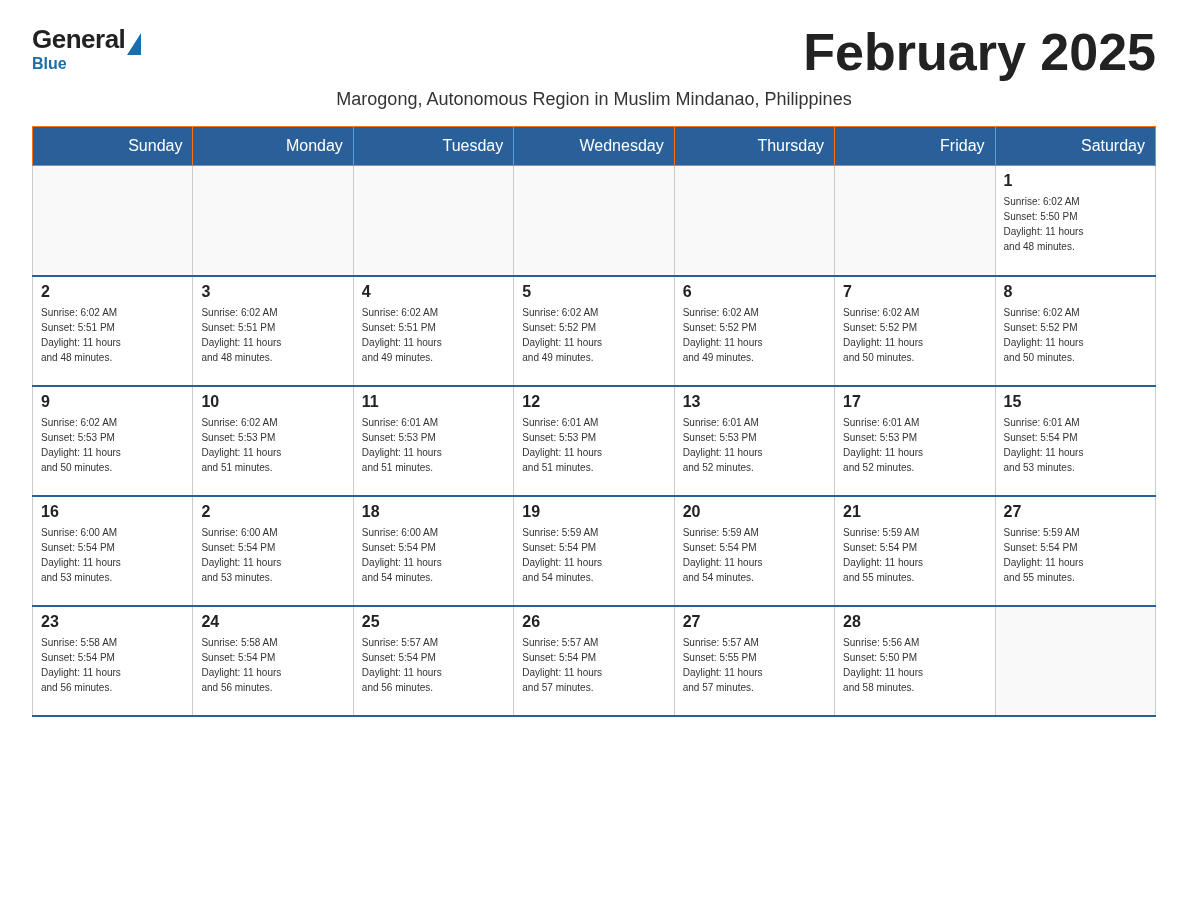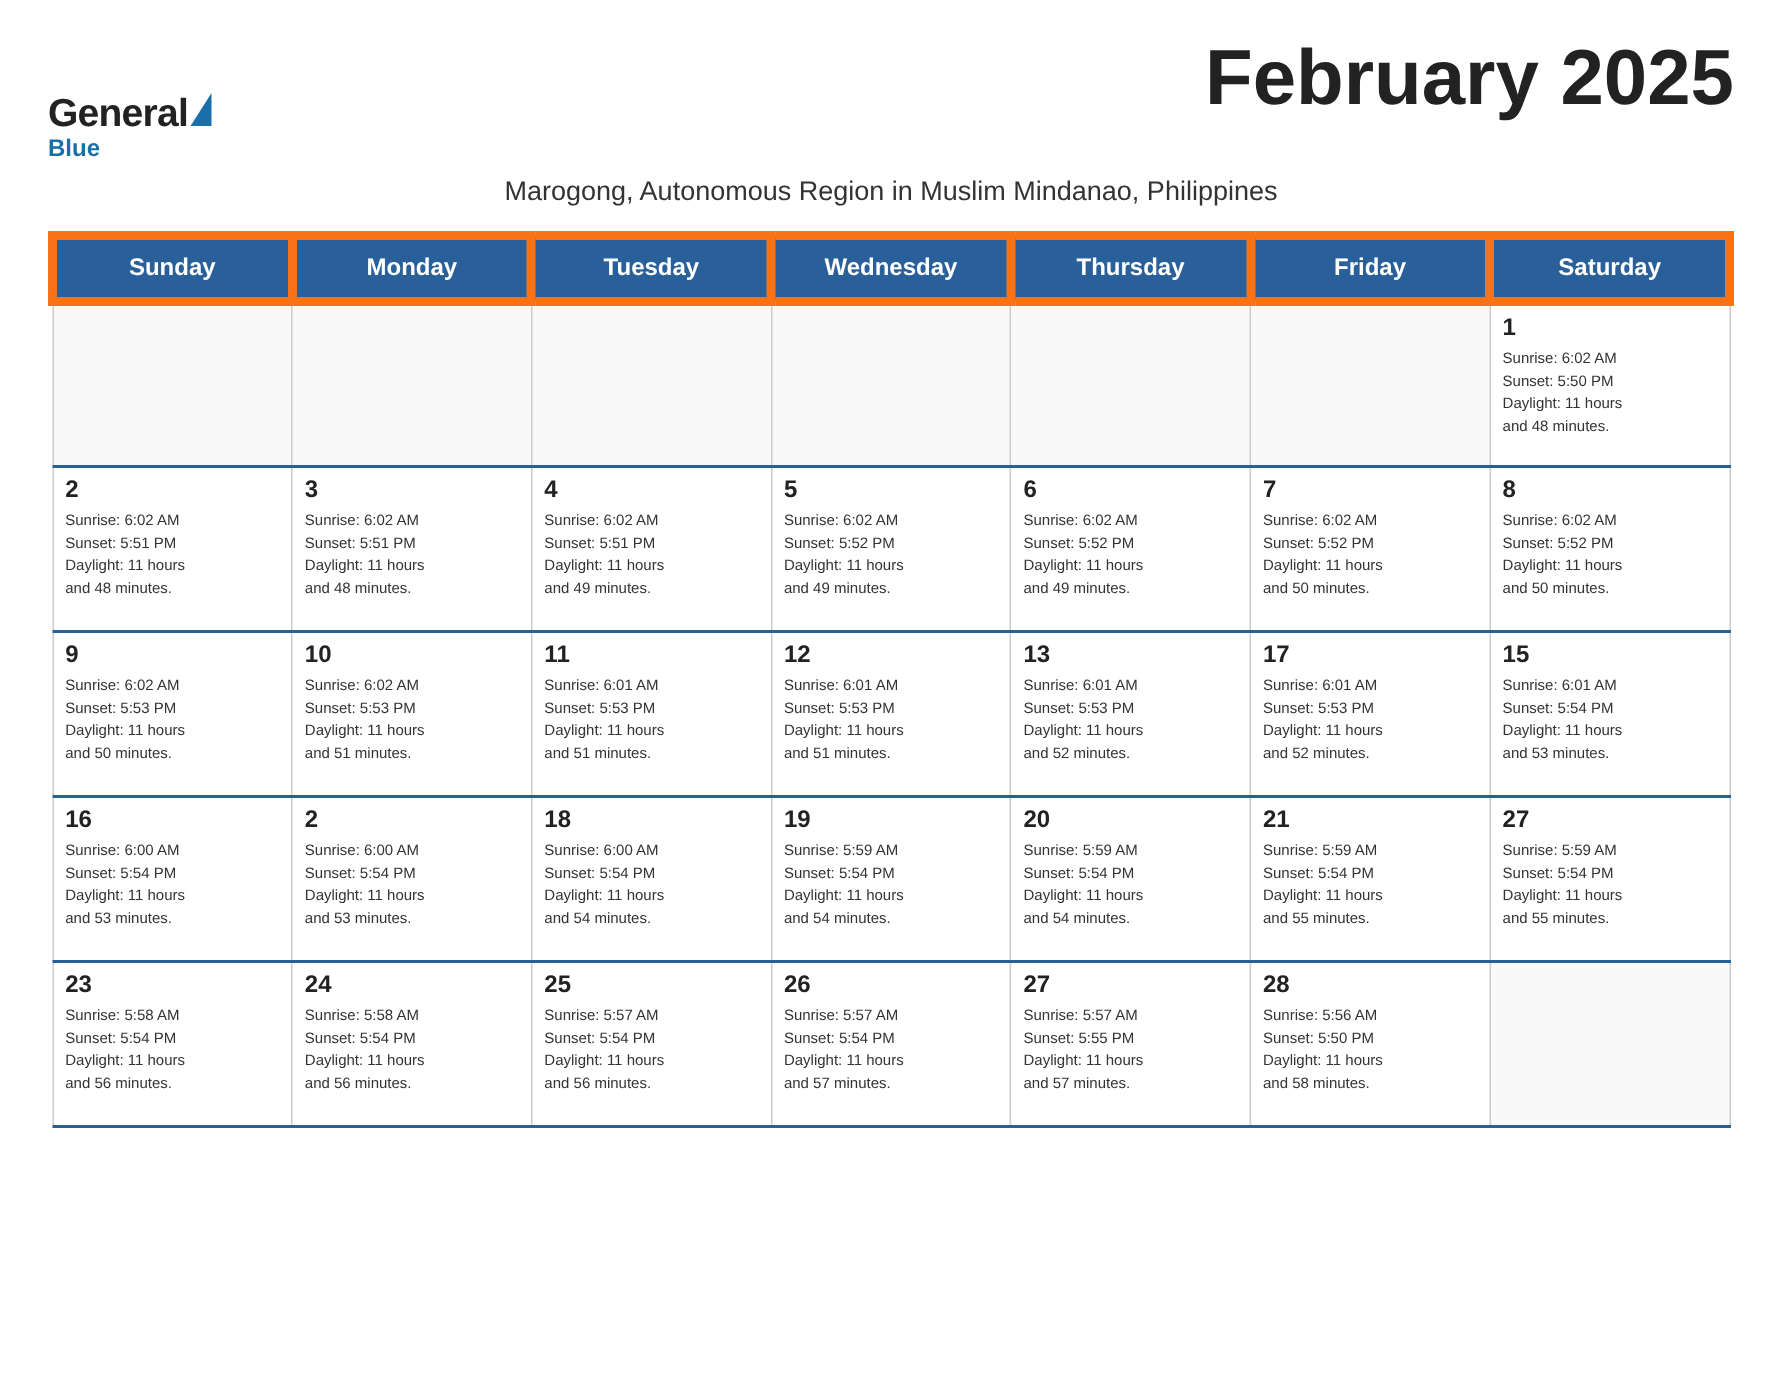--- a/index.html
+++ b/index.html
@@ -16,22 +16,21 @@
       align-items: flex-start;
       margin-bottom: 8px;
     }
     .logo {
       display: flex;
       flex-direction: column;
       align-items: flex-start;
     }
     .logo-top {
       display: flex;
-      align-items: flex-start;
-      margin-top: 36px;
+      align-items: flex-end;
     }
     .logo-general {
       font-size: 26px;
       font-weight: bold;
       color: #222;
       letter-spacing: -0.5px;
     }
     .logo-triangle {
       width: 0;
       height: 0;
@@ -62,24 +61,24 @@
     table {
       width: 100%;
       border-collapse: collapse;
     }
     thead tr {
       background-color: #2a6099;
     }
     thead th {
       color: #fff;
       font-size: 16px;
-      font-weight: bold;
+      font-weight: normal;
       padding: 10px 10px;
-      text-align: center;
-      border: 6px solid #f97316;
+      text-align: right;
+      border: 1px solid #f97316;
     }
     tbody td {
       vertical-align: top;
       border: 1px solid #ccc;
       padding: 6px 8px;
       width: 14.28%;
       min-height: 100px;
     }
     tbody tr {
       border-bottom: 2px solid #2a6099;

